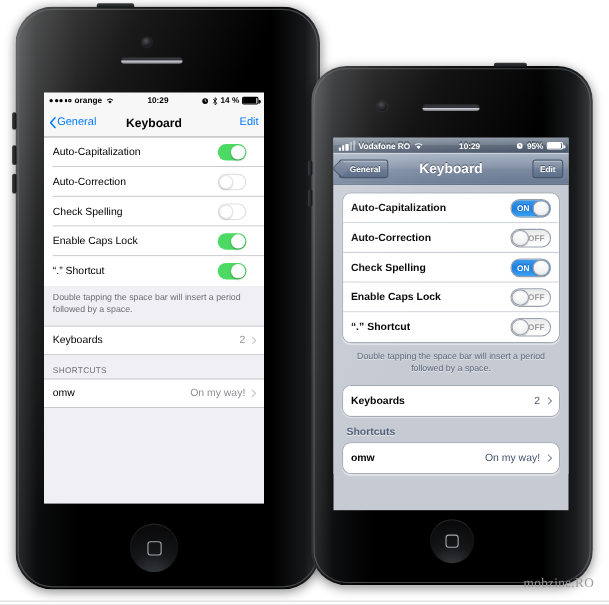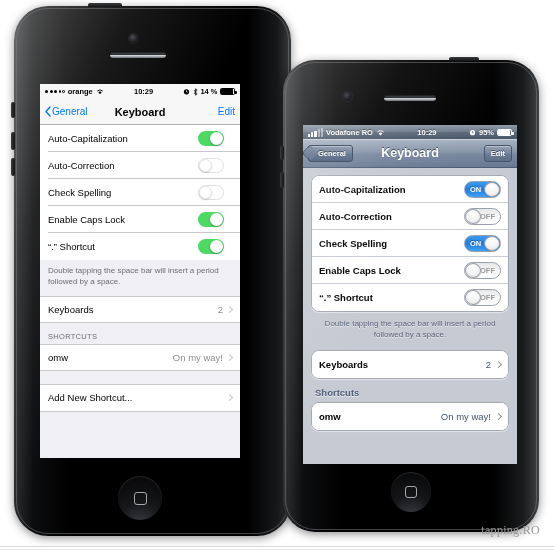--- a/index.html
+++ b/index.html
@@ -339,26 +339,20 @@
             <span class="lbl">omw</span>
             <span class="val" style="padding-right:0">
               <span>On my way!</span>
               <span class="chev7"></span>
             </span>
           </div>
         </div>
 
         <div class="ios7-gap"></div>
 
-        <div class="ios7-list">
-          <div class="ios7-row last" style="border-top:.5px solid #c8c7cc; border-bottom:.5px solid #c8c7cc; margin-left:0; padding-left:8px; height:28px;">
-            <span class="lbl">Add New Shortcut...</span>
-            <span class="chev7"></span>
-          </div>
-        </div>
 
       </div>
     </div>
 
     <div class="hw-home" style="left:104px; top:470px; width:44px; height:44px;">
       <i style="width:13px;height:13px;"></i>
     </div>
   </div>
 
   <div class="phone" id="phone-ios6">
@@ -485,16 +479,16 @@
 
       </div>
       <div class="glare"></div>
     </div>
 
     <div class="hw-home" style="left:108px; top:412px; width:40px; height:40px;">
       <i style="width:12px;height:12px;"></i>
     </div>
   </div>
 
-  <div id="watermark">tapping.RO</div>
+  <div id="watermark">mobzine.RO</div>
   <div class="hairline"></div>
   <div class="hairline2"></div>
 </div>
 
 </body></html>

